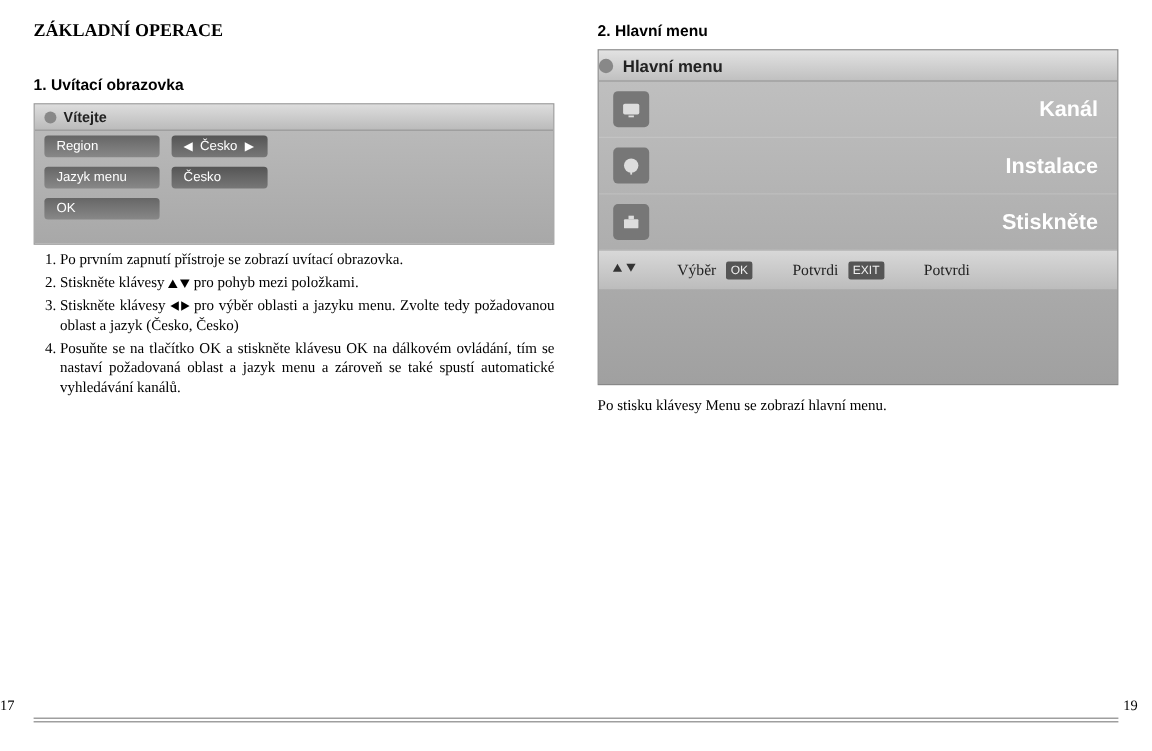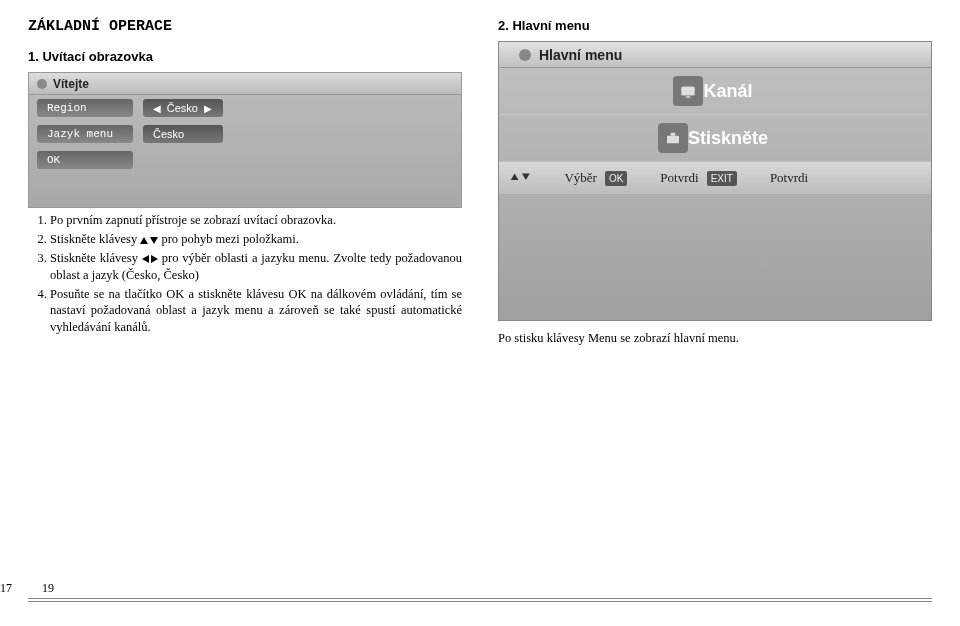--- a/index.html
+++ b/index.html
@@ -1,49 +1,49 @@
 <!DOCTYPE html>
 <html><head>
 <meta charset="utf-8">
 <style>
   * { margin: 0; padding: 0; box-sizing: border-box; }
   body { width: 960px; height: 626px; font-family: "Times New Roman", serif; background: #fff; color: #000; position: relative; }
   .page { display: flex; padding: 18px 28px 0 28px; gap: 36px; }
   .col { flex: 1; }
-  .heading { font-family: Liberation Mono, monospace; font-weight: bold; font-size: 15px; margin-bottom: 14px; }
+  .heading { font-family: Liberation Serif, serif; font-weight: bold; font-size: 15px; margin-bottom: 28px; }
   .subheading { font-family: Arial, sans-serif; font-weight: bold; font-size: 13px; margin-bottom: 8px; margin-top: 6px; }
-  .shot1 { width: 100%; height: 136px; background: linear-gradient(#bdbdbd,#a8a8a8); border: 1px solid #999; position: relative; overflow: hidden; }
+  .shot1 { width: 100%; height: 118px; background: linear-gradient(#bdbdbd,#a8a8a8); border: 1px solid #999; position: relative; overflow: hidden; }
   .shot1 .titlebar { background: linear-gradient(#ddd,#bbb); height: 22px; display: flex; align-items: center; padding-left: 8px; border-bottom: 1px solid #999; }
   .shot1 .titlebar .dot { width: 10px; height: 10px; border-radius: 50%; background: #888; margin-right: 6px; }
   .shot1 .titlebar .t { font-family: Arial, sans-serif; font-size: 12px; color: #222; font-weight: bold; }
   .shot1 .row { display: flex; align-items: center; padding: 4px 8px; gap: 10px; }
-  .shot1 .lab { background: linear-gradient(#666,#888); color: #fff; font-family: Liberation Mono, monospace; font-size: 11px; padding: 3px 10px; border-radius: 3px; min-width: 96px; text-align: left; }
+  .shot1 .lab { background: linear-gradient(#666,#888); color: #fff; font-family: Liberation Sans, sans-serif; font-size: 11px; padding: 3px 10px; border-radius: 3px; min-width: 96px; text-align: left; }
   .shot1 .sel { background: linear-gradient(#555,#777); color: #fff; font-family: Arial, sans-serif; font-size: 11px; padding: 3px 10px; border-radius: 3px; min-width: 80px; display: flex; align-items: center; gap: 6px; }
   .shot1 .lr { color: #fff; font-size: 10px; }
   .shot2 { width: 100%; height: 280px; background: linear-gradient(#c2c2c2,#a0a0a0); border: 1px solid #888; overflow: hidden; }
-  .shot2 .titlebar2 { background: linear-gradient(#e2e2e2,#c0c0c0); height: 26px; display: flex; align-items: center; padding-left: 20px; border-bottom: 1px solid #999; }
+  .shot2 .titlebar2 { background: linear-gradient(#e2e2e2,#c0c0c0); height: 26px; display: flex; align-items: center; padding-left: 0; border-bottom: 1px solid #999; }
   .shot2 .titlebar2 .dot { width: 12px; height: 12px; border-radius: 50%; background: #888; margin-right: 8px; }
   .shot2 .titlebar2 .t { font-family: Arial, sans-serif; font-size: 14px; font-weight: bold; color: #222; }
-  .shot2 .menurow { display: flex; align-items: center; justify-content: center; padding: 8px 16px 8px 12px; border-bottom: 1px solid rgba(255,255,255,0.15); }
+  .shot2 .menurow { display: flex; align-items: center; justify-content: space-between; padding: 8px 16px 8px 12px; border-bottom: 1px solid rgba(255,255,255,0.15); }
   .shot2 .menurow .iconbox { width: 30px; height: 30px; background: #777; border-radius: 4px; display: flex; align-items: center; justify-content: center; }
   .shot2 .menurow .iconbox svg { width: 18px; height: 18px; fill: #ddd; }
   .shot2 .menurow .lbl { font-family: Arial, sans-serif; font-size: 18px; color: #fff; font-weight: bold; text-align: right; }
   .shot2 .footer { display: flex; gap: 8px; align-items: center; justify-content: flex-start; padding: 8px 10px; background: linear-gradient(#d8d8d8,#bcbcbc); }
   .shot2 .footer .arrows { font-size: 14px; color: #333; }
   .shot2 .fbtn { font-family: Liberation Serif, serif; font-size: 13px; color: #222; margin-left: 25px; }
   .shot2 .key { background: #555; color: #eee; font-size: 10px; padding: 2px 4px; border-radius: 2px; font-family: Arial, sans-serif; }
   ol.instructions { margin-top: 4px; font-size: 12.5px; list-style: decimal; padding-left: 22px; }
   ol.instructions li { margin-bottom: 2px; text-align: justify; line-height: 1.35; }
   .tri { display: inline-block; width: 0; height: 0; vertical-align: middle; }
   .tri.up { border-left: 4px solid transparent; border-right: 4px solid transparent; border-bottom: 7px solid #000; margin-right:1px; }
   .tri.down { border-left: 4px solid transparent; border-right: 4px solid transparent; border-top: 7px solid #000; margin-left:1px; }
   .tri.left { border-top: 4px solid transparent; border-bottom: 4px solid transparent; border-right: 7px solid #000; margin-right:1px; }
   .tri.right { border-top: 4px solid transparent; border-bottom: 4px solid transparent; border-left: 7px solid #000; margin-left:1px; }
   .para { font-size: 12.5px; margin-top: 10px; text-align: justify; }
-  .pagenums { position: absolute; bottom: 30px; left: 0; right: 0; display: flex; justify-content: flex-start; gap: 30px; font-size: 12px; }
+  .pagenums { position: absolute; bottom: 30px; left: 0; right: 12px; display: flex; justify-content: space-between; gap: 30px; font-size: 12px; }
   .divider { position: absolute; left: 28px; right: 28px; bottom: 24px; border-top: 4px double #888; }
 </style>
 </head>
 <body>
 
 <div class="page">
   <div class="col">
     <div class="heading">ZÁKLADNÍ OPERACE</div>
     <div class="subheading">1. Uvítací obrazovka</div>
 
@@ -100,20 +100,29 @@
             <svg viewBox="0 0 24 24">
               <rect x="3" y="6" width="18" height="12" rx="2"></rect>
               <rect x="9" y="19" width="6" height="2"></rect>
             </svg>
           </span>
         <span class="lbl">Kanál</span>
       </div>
       <div class="menurow">
         <span class="iconbox">
             <svg viewBox="0 0 24 24">
+              <circle cx="12" cy="12" r="8"></circle>
+              <rect x="11" y="18" width="2" height="4"></rect>
+            </svg>
+          </span>
+        <span class="lbl">Instalace</span>
+      </div>
+      <div class="menurow">
+        <span class="iconbox">
+            <svg viewBox="0 0 24 24">
               <rect x="4" y="9" width="16" height="10" rx="1"></rect>
               <rect x="9" y="5" width="6" height="4"></rect>
             </svg>
           </span>
         <span class="lbl">Stiskněte</span>
       </div>
       <div class="footer">
         <span class="arrows">⯅⯆</span>
         <span class="fbtn">Výběr</span>
         <span class="key">OK</span>

